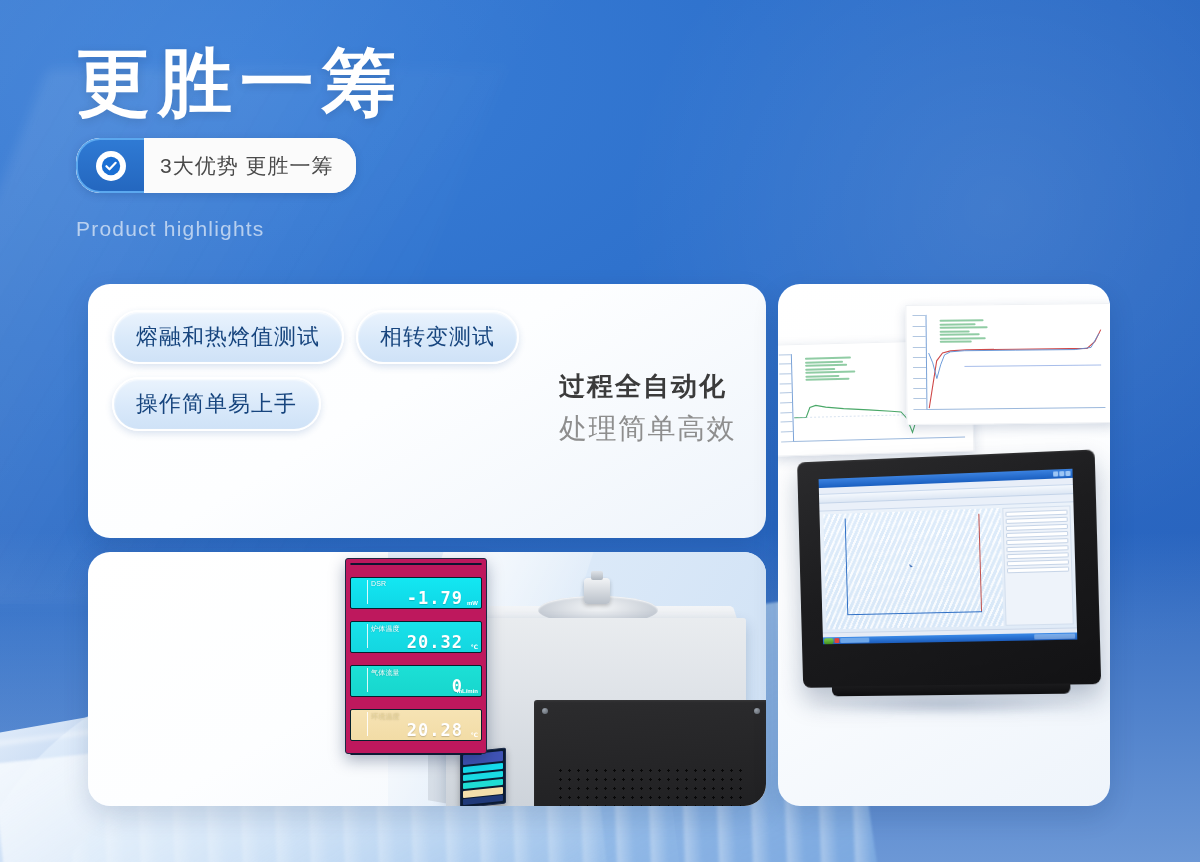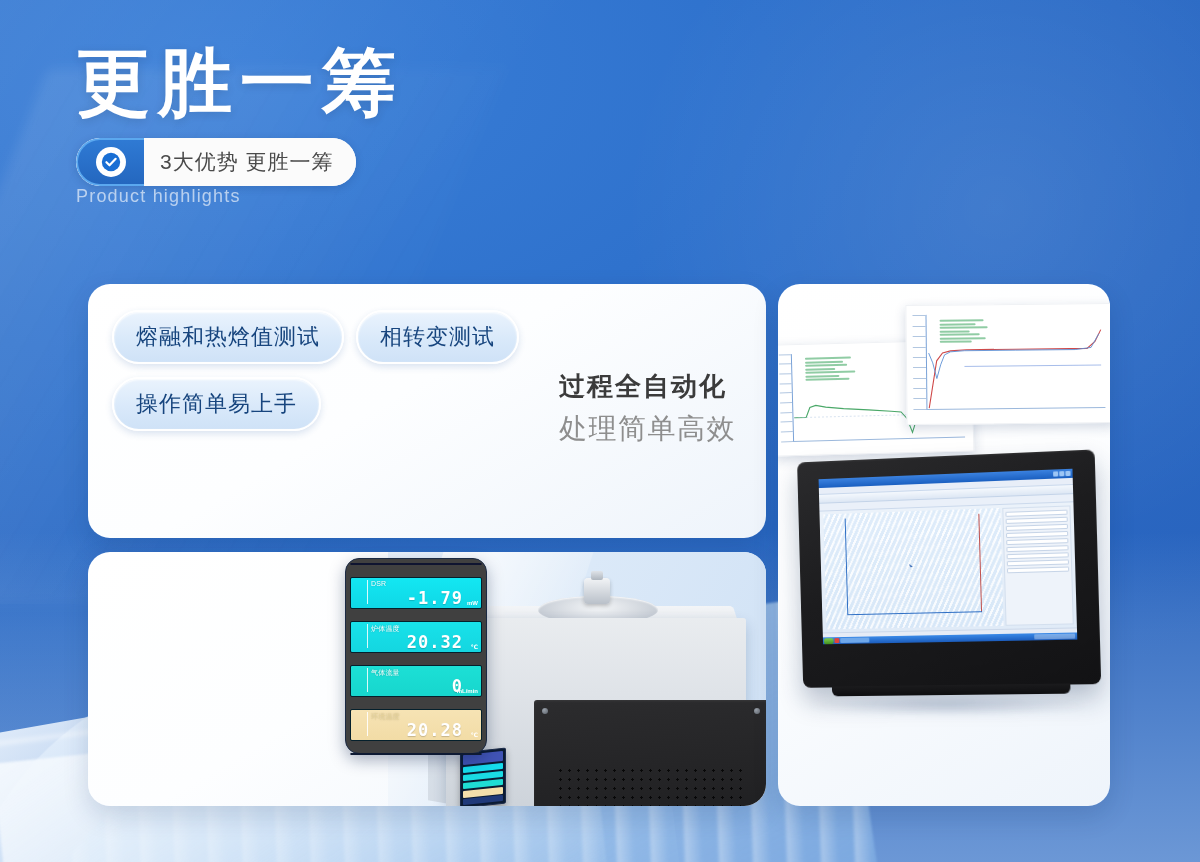--- a/index.html
+++ b/index.html
@@ -72,42 +72,42 @@
   
   .header { position:absolute; left:76px; top:44px; }
   .title {
     font-family:"Liberation Serif","DejaVu Serif",serif;
     font-weight:700; font-size:74px; line-height:1.06;
     color:#ffffff; letter-spacing:8px;
     text-shadow:0 2px 10px rgba(0,0,0,0.12);
   }
   .badge {
     margin-top:16px; display:inline-flex; align-items:stretch;
-    height:48px; border-radius:24px; overflow:hidden;
+    height:55px; border-radius:24px; overflow:hidden;
     background:#ffffff;
     box-shadow:0 2px 8px rgba(10,40,90,0.18);
   }
   .badge-left {
     width:68px; display:flex; align-items:center; justify-content:center;
     background:linear-gradient(180deg,#2f7ad4,#2467bf);
     border:2px solid #5ba8ef; border-right:none;
     border-radius:24px 0 0 24px;
   }
   .badge-check {
     width:30px; height:30px; border-radius:50%;
     background:#ffffff; display:flex; align-items:center; justify-content:center;
   }
   .badge-check svg { display:block; }
   .badge-text {
     display:flex; align-items:center; padding:0 22px 0 16px;
     font-size:21px; color:#4a4a4a; letter-spacing:1px; white-space:nowrap;
     background:#fbfbfb;
   }
   .subtitle-en {
-    font-size:18px; letter-spacing:1.2px;
+    margin-top:24px; font-size:21px; letter-spacing:1.2px;
     color:rgba(255,255,255,0.62);
   }
 
   
   .card {
     position:absolute; border-radius:22px;
     background:linear-gradient(150deg,#ffffff 0%,#fdfeff 45%,#eef4fb 100%);
     box-shadow:0 10px 26px rgba(12,45,95,0.16);
     overflow:hidden;
   }
@@ -135,21 +135,21 @@
   .cap-s {
     margin-top:6px; font-size:28px; color:#8e8e8e; letter-spacing:1.5px;
   }
   .cap-top { right:30px; top:86px; }
 
   .cap-right { left:0; right:0; bottom:34px; text-align:center; position:absolute; }
 
   
   .lcd {
     position:absolute; left:345px; top:558px; width:142px; height:196px;
-    background:#404040; border-radius:14px; padding:4px 4px 3px 4px;
+    background:#be185d; border-radius:3px; padding:4px 4px 3px 4px;
     box-shadow:0 6px 16px rgba(10,30,70,0.35);
     z-index:5; display:flex; flex-direction:column; gap:12px;
     border:1px solid #1b2a44;
   }
   .lcd-head {
     height:44px; border-radius:2px;
     background:linear-gradient(180deg,#3e53b4,#4a5fbe 60%,#3d52b0);
     border:1px solid #0f1430;
   }
   .lcd-row {

